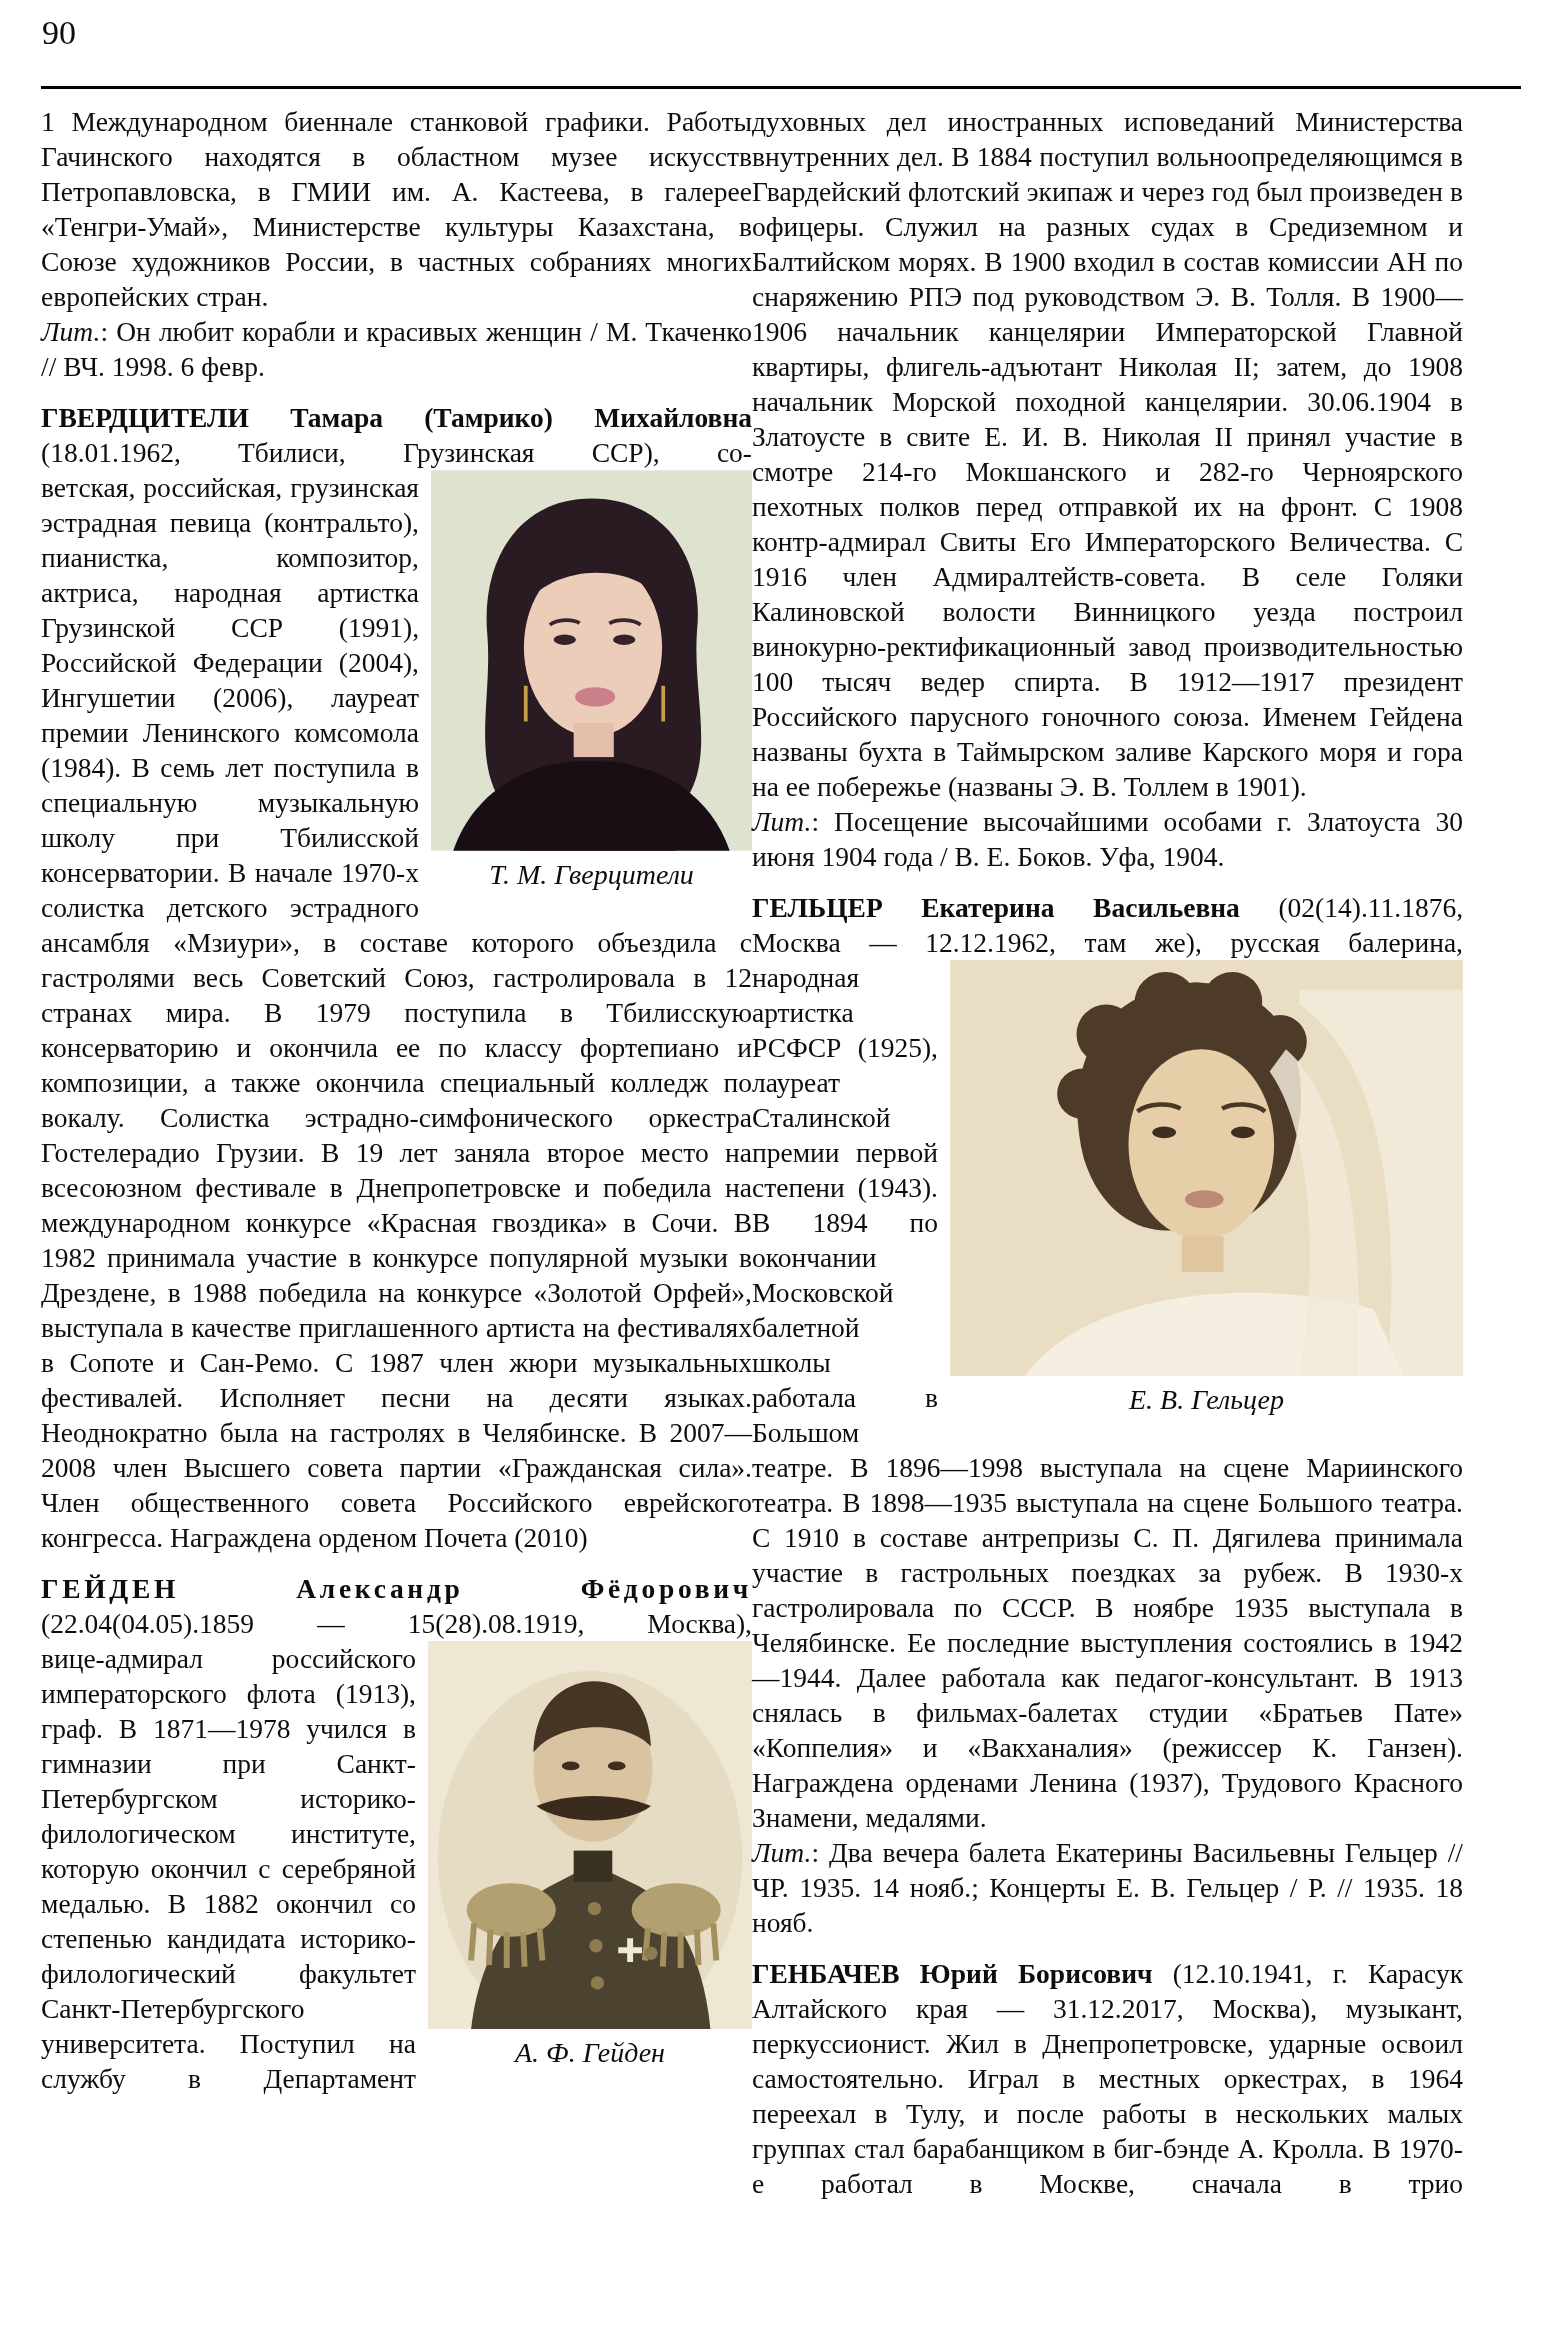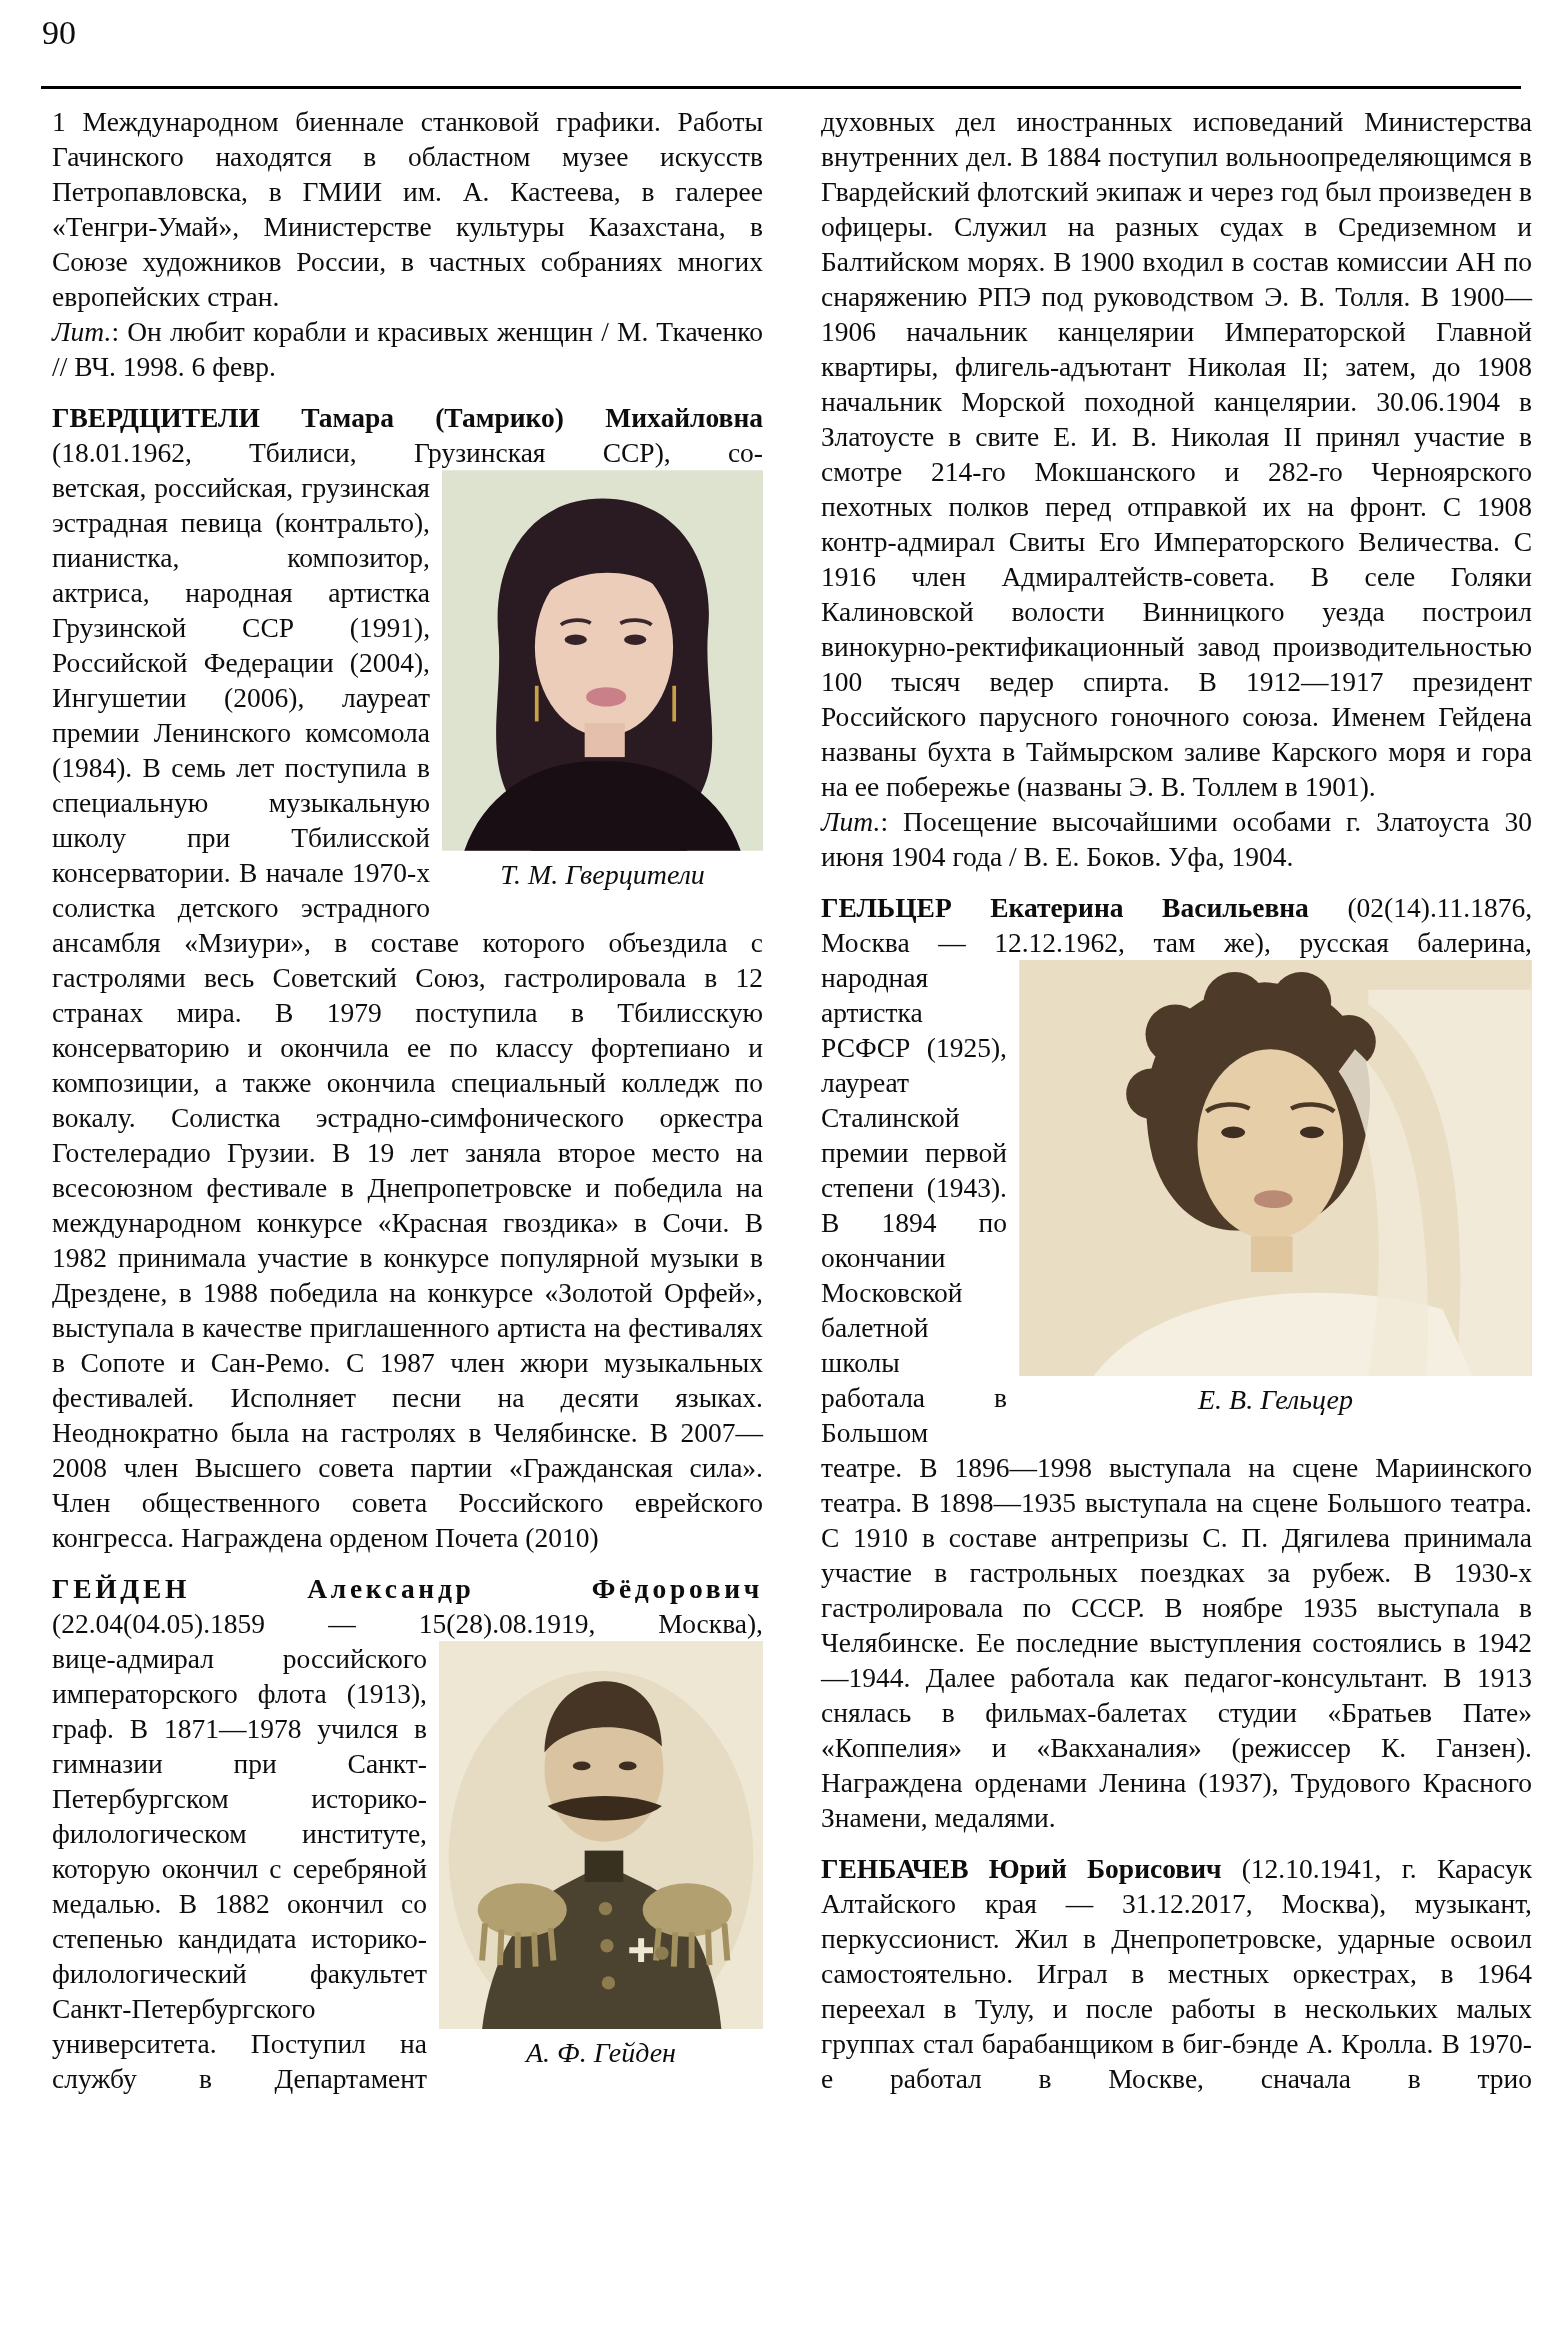--- a/index.html
+++ b/index.html
@@ -23,25 +23,24 @@
   .toprule {
     position: absolute;
     left: 41px;
     top: 86px;
     width: 1480px;
     height: 3px;
     background: #000;
   }
   .content {
     position: absolute;
-    left: 52px;
+    left: 41px;
     top: 104px;
     width: 1480px;
     display: flex;
-    gap: 58px;
   }
   .col {
     width: 711px;
     font-size: 27.5px;
     line-height: 35px;
     text-align: justify;
   }
   .col p { margin: 0; }
   .entry { margin-top: 16px; }
   .entry-head { text-align: justify; text-align-last: justify; }
@@ -164,20 +163,21 @@
               <ellipse cx="394" cy="232" rx="16" ry="8" fill="#3f2f22"></ellipse>
               <ellipse cx="342" cy="322" rx="26" ry="12" fill="#bb8a74"></ellipse>
               <rect x="312" y="372" width="56" height="48" fill="#e0c69e"></rect>
               <path d="M100 560 C190 440 420 428 570 470 L610 560 Z" fill="#f4efe1"></path>
               <path d="M452 120 C520 180 560 320 548 560 L470 560 C500 380 480 220 430 150 Z" fill="#f1ead8" opacity="0.85"></path>
             </svg>
             <div class="caption">Е. В. Гельцер</div>
           </aside>
           <p>народная артистка РСФСР (1925), лауреат Сталинской премии первой степени (1943). В 1894 по окончании Московской балетной школы работала в Большом театре. В 1896—1998 выступала на сцене Мариинского театра. В 1898—1935 выступала на сцене Большого театра. С 1910 в составе антрепризы С. П. Дягилева принимала участие в гастрольных поездках за рубеж. В 1930-х гастролировала по СССР. В ноябре 1935 выступала в Челябинске. Ее последние выступления состоялись в 1942—1944. Далее работала как педагог-консультант. В 1913 снялась в фильмах-балетах студии «Братьев Пате» «Коппелия» и «Вакханалия» (режиссер К. Ганзен). Награждена орденами Ленина (1937), Трудового Красного Знамени, медалями.</p>
         </div>
+        <p><span class="it">Лит.</span><span>: Два вечера балета Екатерины Васильевны Гельцер // ЧР. 1935. 14 нояб.; Концерты Е. В. Гельцер / Р. // 1935. 18 нояб.</span></p>
       </div>
 
       <div class="entry">
         <p class="last-spread"><span class="b">ГЕНБАЧЕВ Юрий Борисович</span><span> (12.10.1941, г. Карасук Алтайского края — 31.12.2017, Москва), музыкант, перкуссионист. Жил в Днепропетровске, ударные освоил самостоятельно. Играл в местных оркестрах, в 1964 переехал в Тулу, и после работы в нескольких малых группах стал барабанщиком в биг-бэнде А. Кролла. В 1970-е работал в Москве, сначала в трио</span></p>
       </div>
 
     </div>
 
   </div>
 </div>

